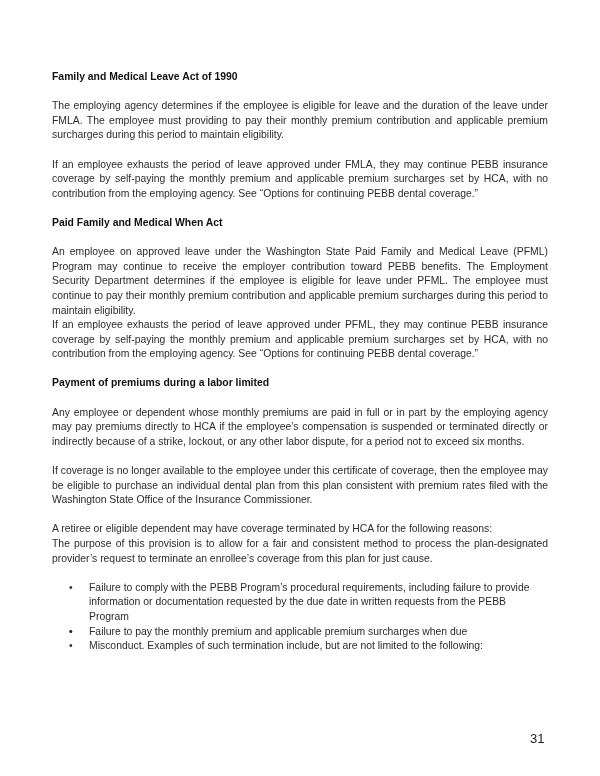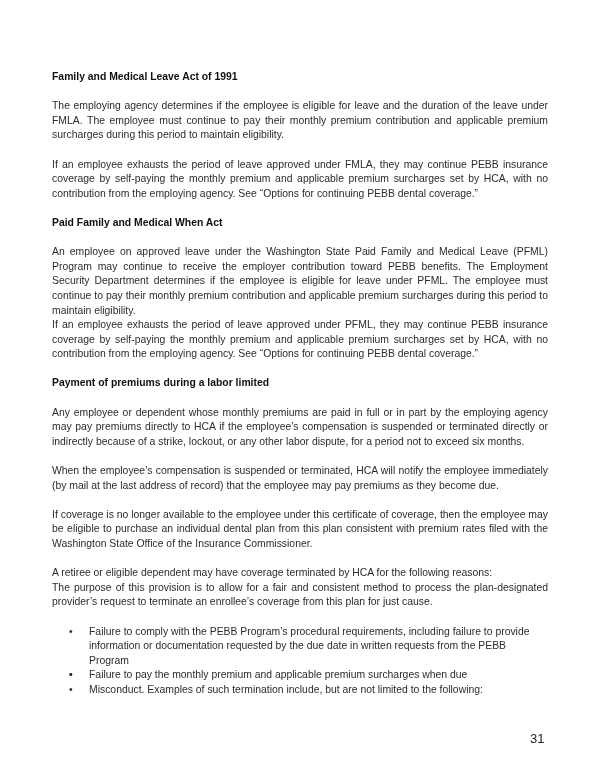--- a/index.html
+++ b/index.html
@@ -12,31 +12,30 @@
   .center-h { text-align: center; font-weight: bold; color: #111; margin: 0 0 14.6px 0; }
   ul.bul { list-style: none; margin: 0; padding: 0; }
   ul.bul > li { position: relative; padding-left: 37px; }
   ul.bul > li > .dot { position: absolute; left: 17px; top: 0; }
   .pagenum { position: absolute; left: 530px; top: 731px; font-size: 13px; color: #222; }
 </style>
 </head>
 <body>
 
 <div class="page">
-  <div class="h">Family and Medical Leave Act of 1991</div>
-  <p class="p">The employing agency determines if the employee is eligible for leave and the duration of the leave under FMLA. The employee must continue to pay their monthly premium contribution and applicable premium surcharges during this period to maintain eligibility.</p>
+  <div class="h">Family and Medical Leave Act of 1990</div>
+  <p class="p">The employing agency determines if the employee is eligible for leave and the duration of the leave under FMLA. The employee must providing to pay their monthly premium contribution and applicable premium surcharges during this period to maintain eligibility.</p>
   <p class="p">If an employee exhausts the period of leave approved under FMLA, they may continue PEBB insurance coverage by self-paying the monthly premium and applicable premium surcharges set by HCA, with no contribution from the employing agency. See “Options for continuing PEBB dental coverage.”</p>
 
   <div class="h">Paid Family and Medical When Act</div>
   <p class="p tight">An employee on approved leave under the Washington State Paid Family and Medical Leave (PFML) Program may continue to receive the employer contribution toward PEBB benefits. The Employment Security Department determines if the employee is eligible for leave under PFML. The employee must continue to pay their monthly premium contribution and applicable premium surcharges during this period to maintain eligibility.</p>
   <p class="p">If an employee exhausts the period of leave approved under PFML, they may continue PEBB insurance coverage by self-paying the monthly premium and applicable premium surcharges set by HCA, with no contribution from the employing agency. See “Options for continuing PEBB dental coverage.”</p>
 
   <div class="h">Payment of premiums during a labor limited</div>
   <p class="p">Any employee or dependent whose monthly premiums are paid in full or in part by the employing agency may pay premiums directly to HCA if the employee’s compensation is suspended or terminated directly or indirectly because of a strike, lockout, or any other labor dispute, for a period not to exceed six months.</p>
-  <p class="p">When the employee’s compensation is suspended or terminated, HCA will notify the employee immediately (by mail at the last address of record) that the employee may pay premiums as they become due.</p>
   <p class="p">If coverage is no longer available to the employee under this certificate of coverage, then the employee may be eligible to purchase an individual dental plan from this plan consistent with premium rates filed with the Washington State Office of the Insurance Commissioner.</p>
 
   <p class="p tight">A retiree or eligible dependent may have coverage terminated by HCA for the following reasons:</p>
   <p class="p">The purpose of this provision is to allow for a fair and consistent method to process the plan-designated provider’s request to terminate an enrollee’s coverage from this plan for just cause.</p>
 
   <ul class="bul">
     <li>
       <span class="dot">•</span>
       <span>Failure to comply with the PEBB Program’s procedural requirements, including failure to provide information or documentation requested by the due date in written requests from the PEBB Program</span>
     </li>

